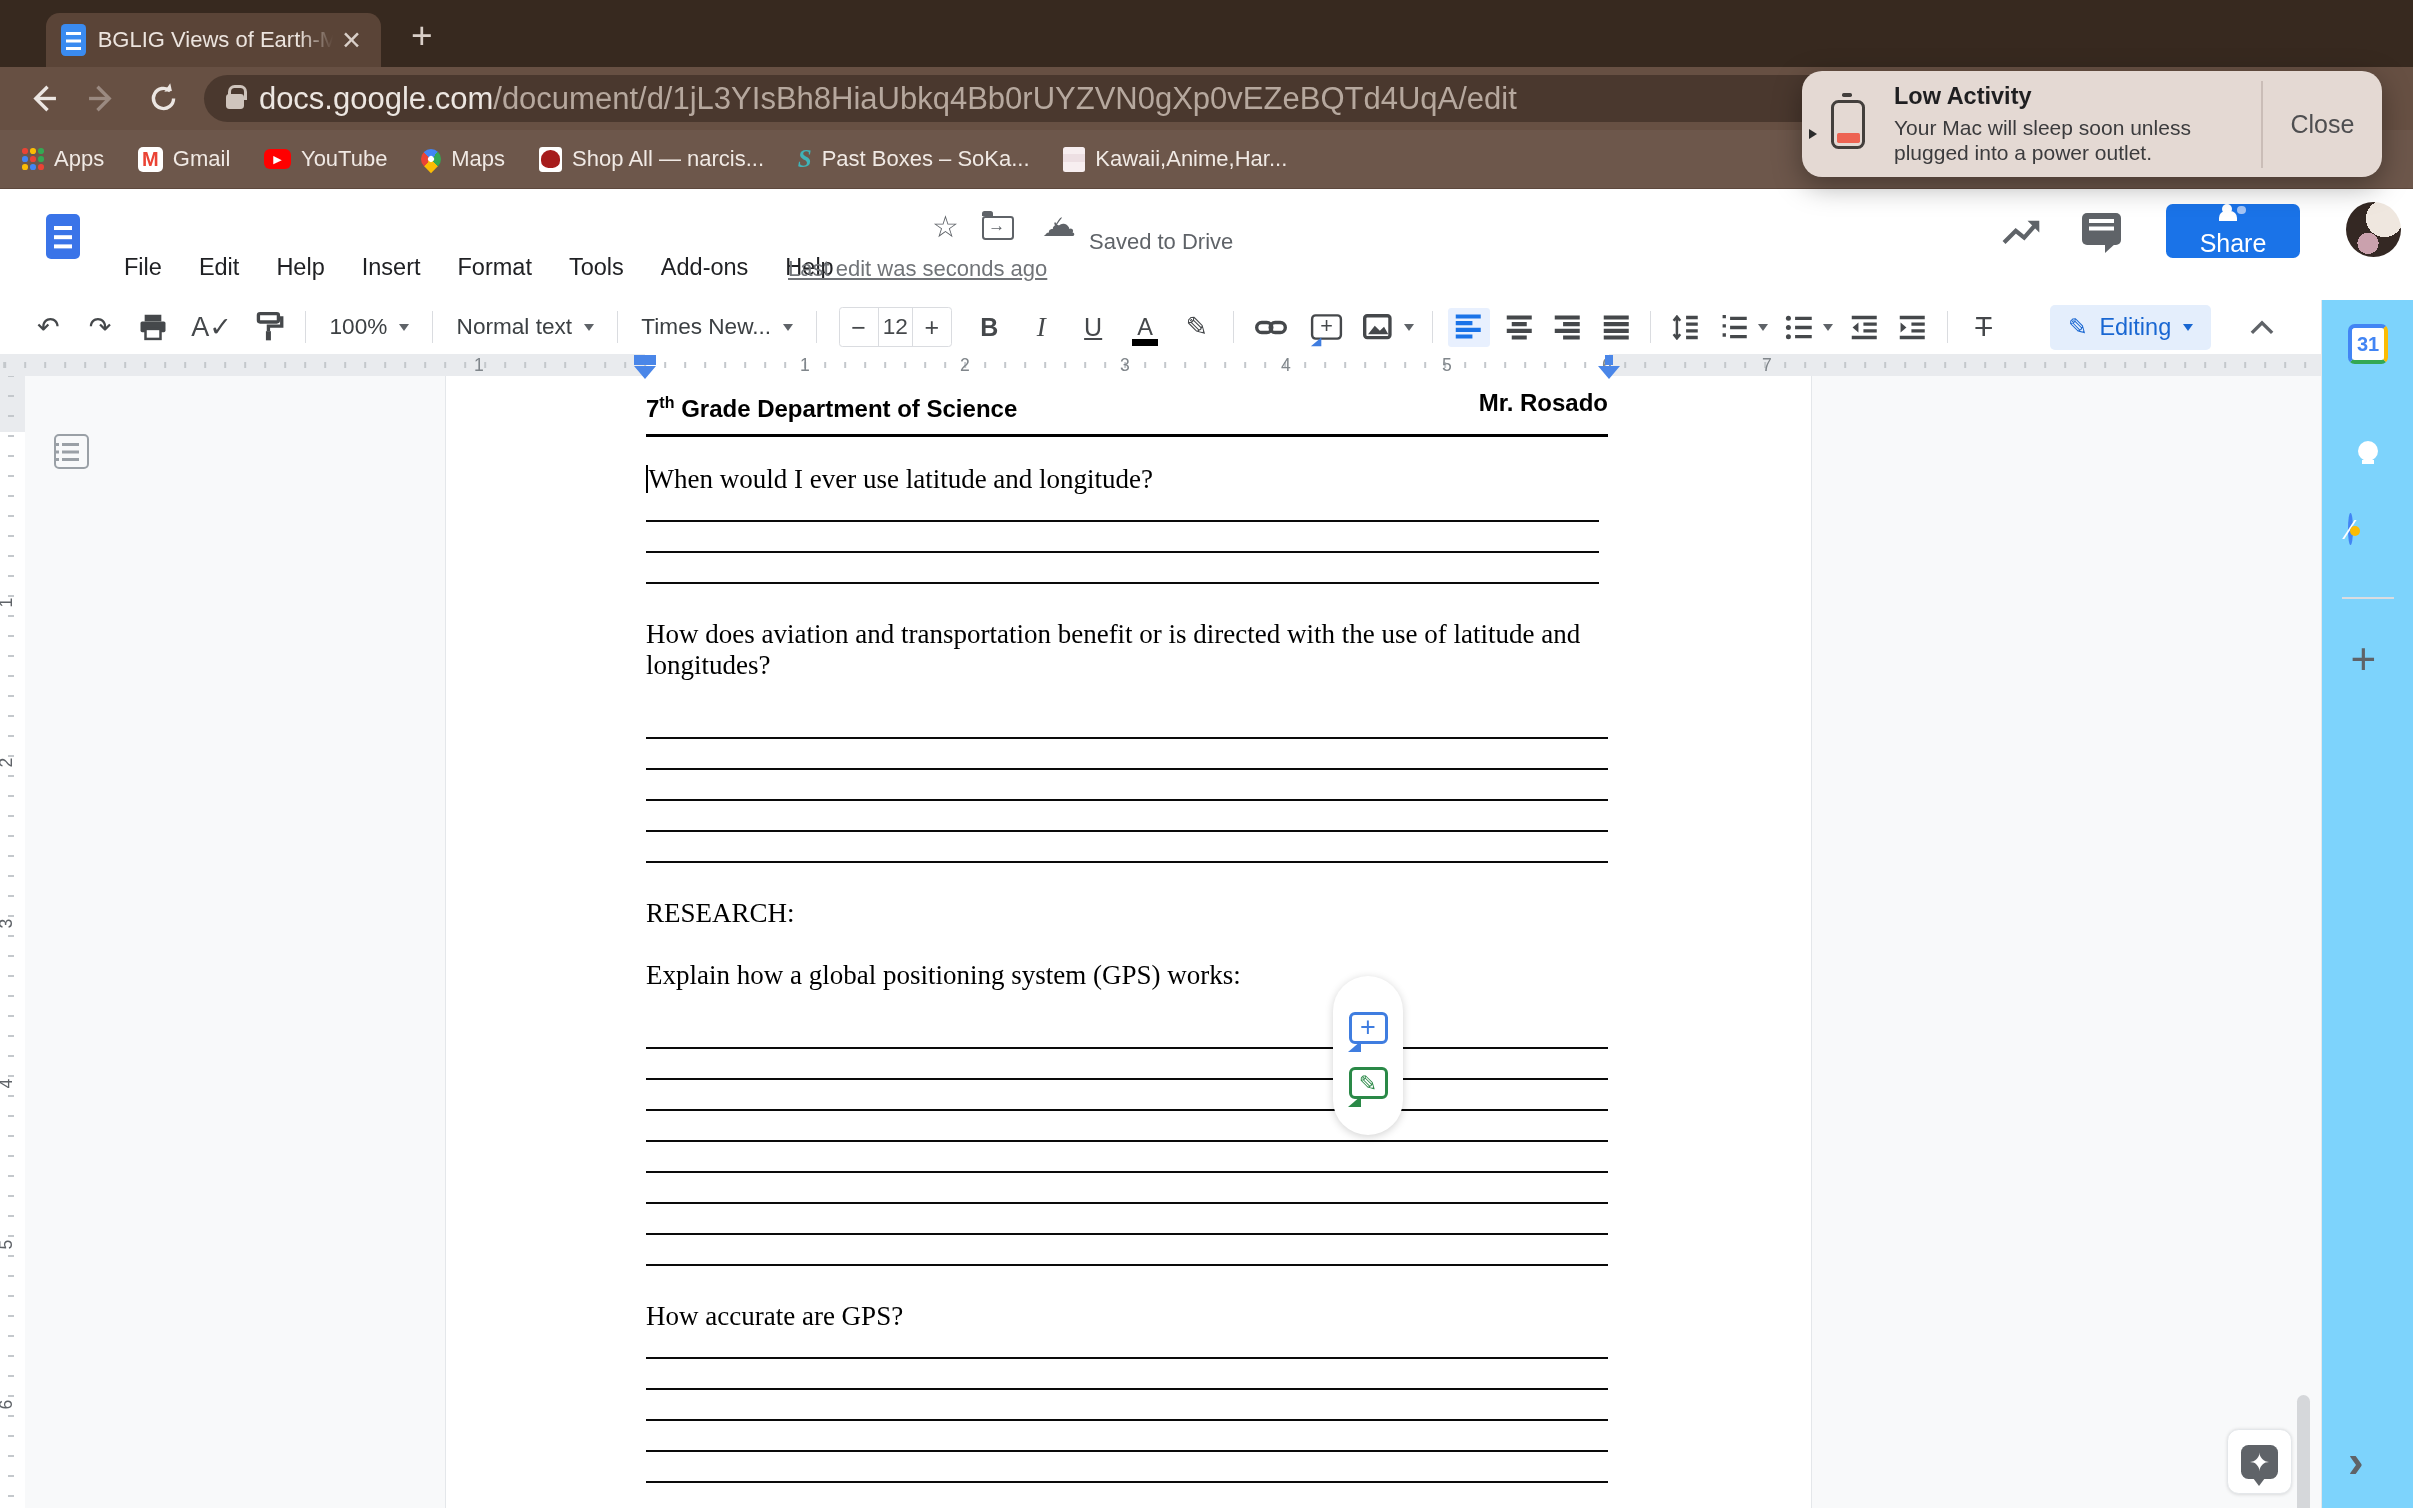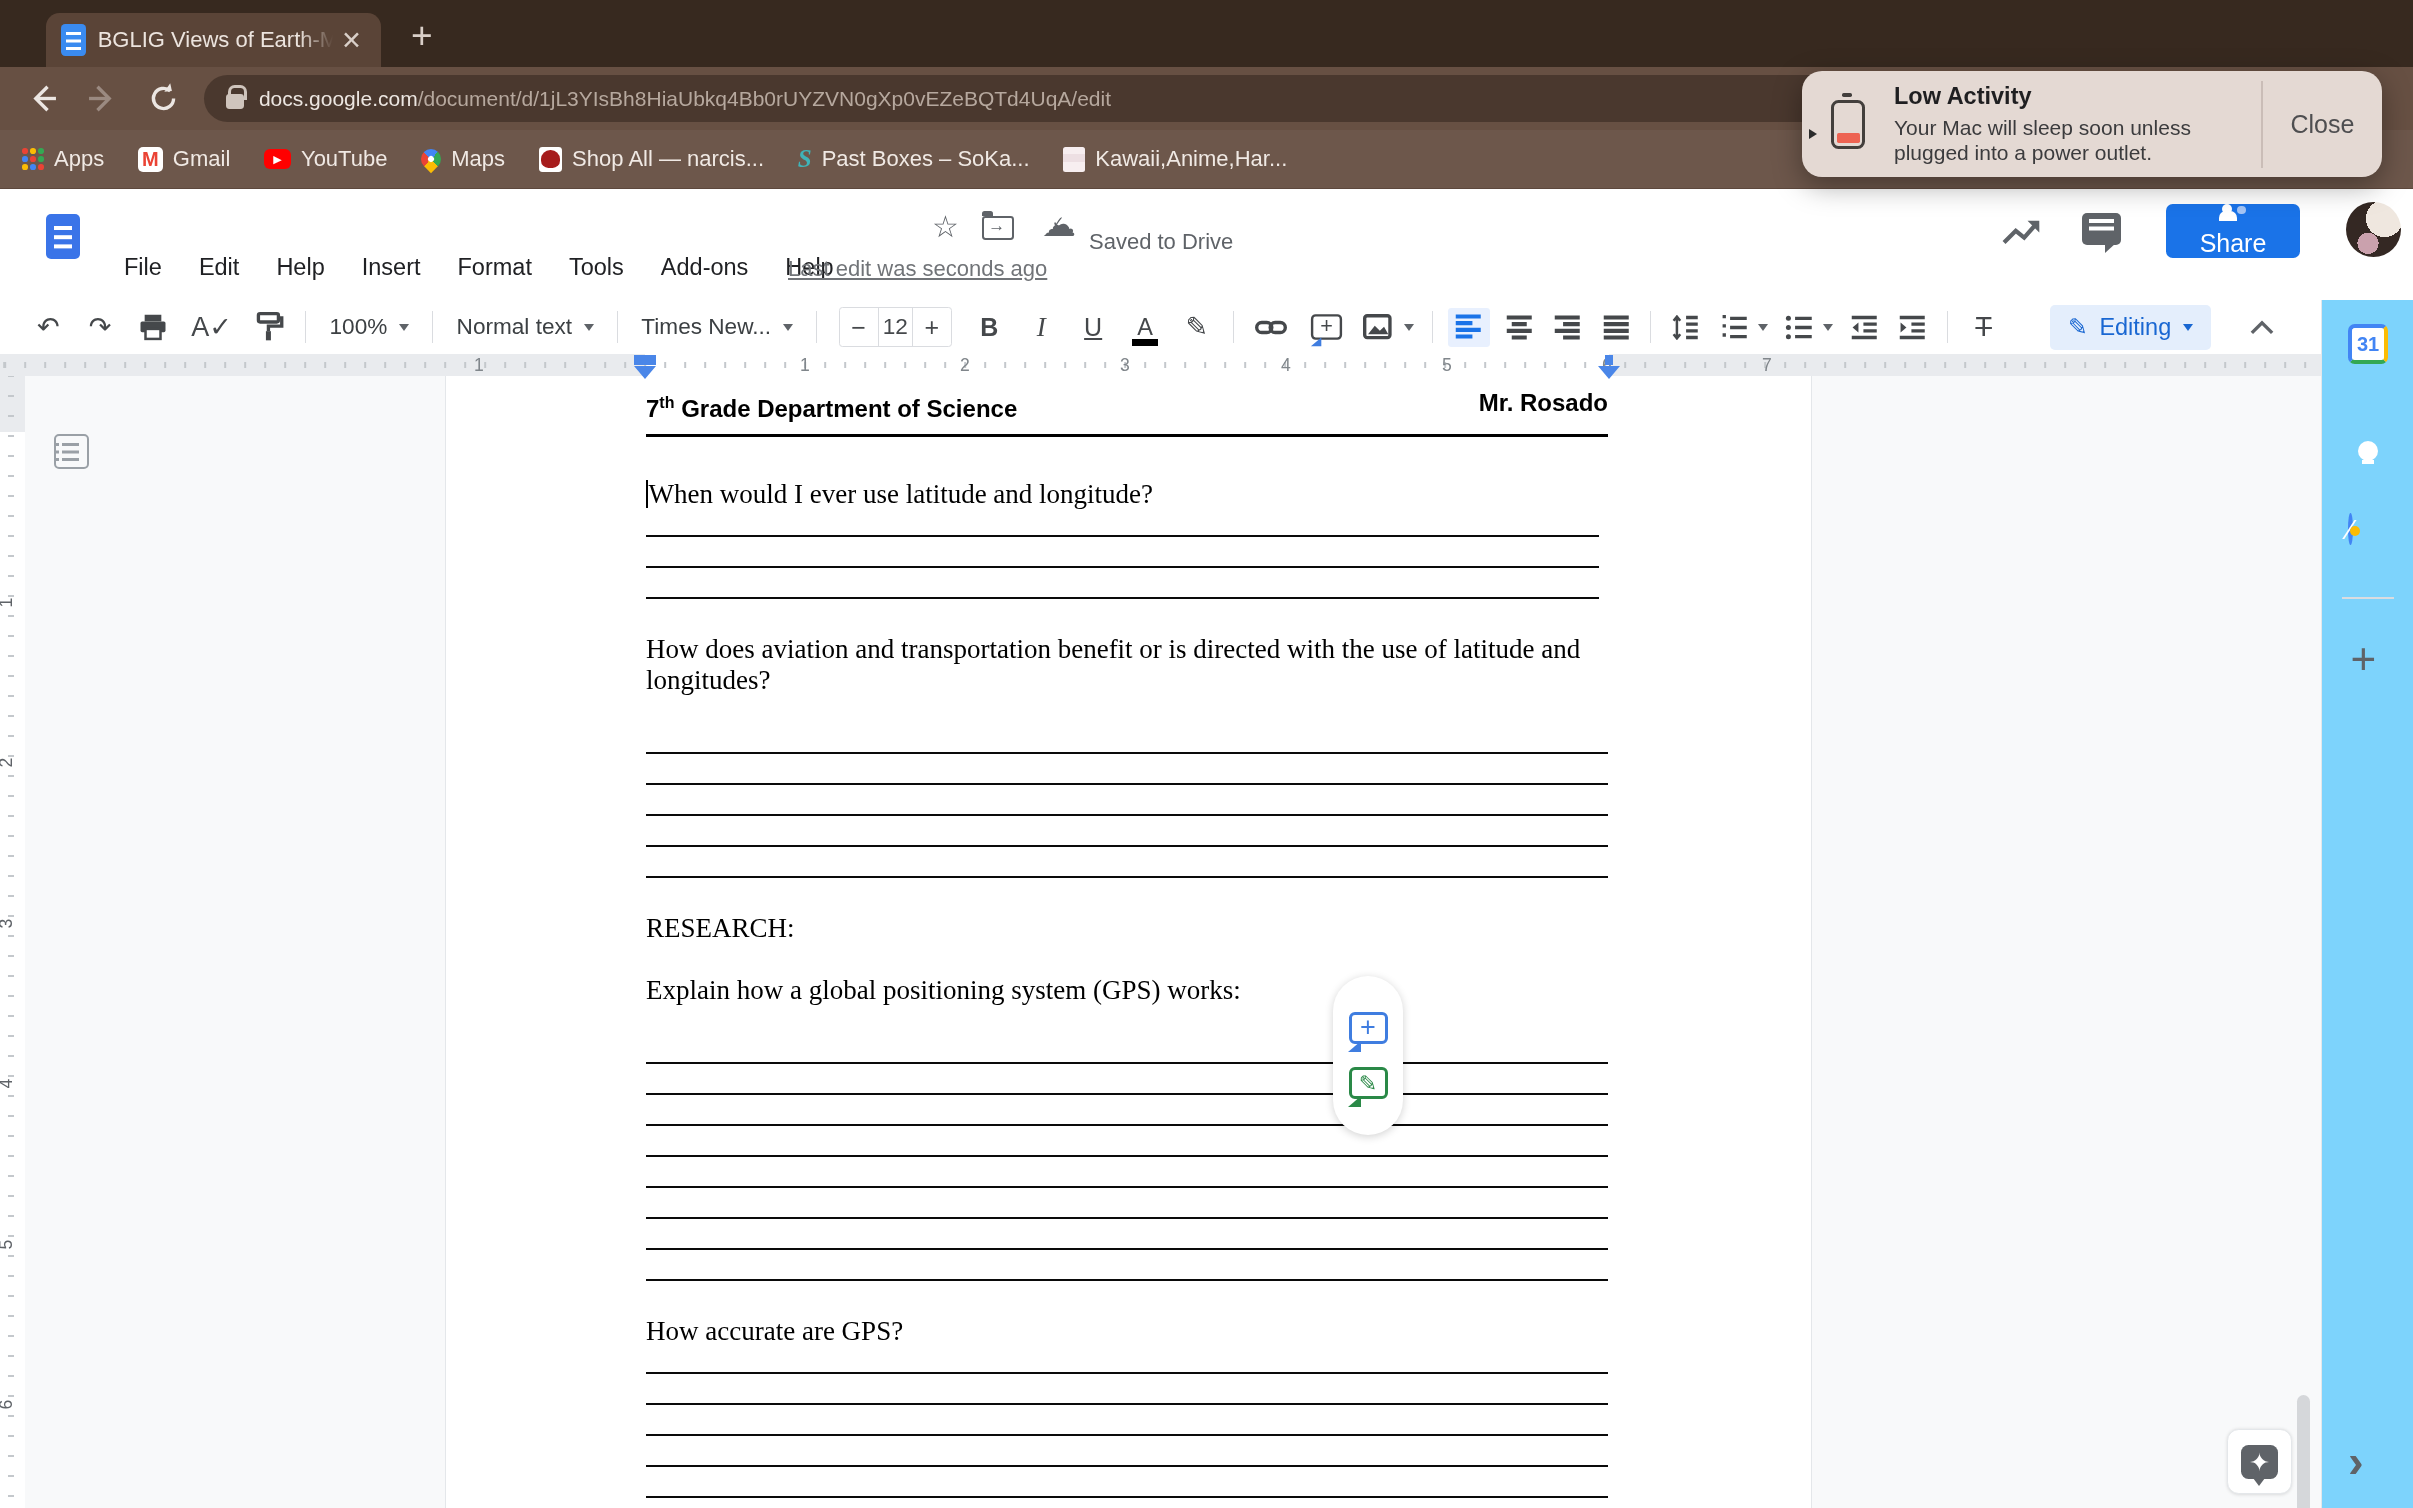--- a/index.html
+++ b/index.html
@@ -20,21 +20,21 @@
   .doc-favicon::before { content:""; position:absolute; left:5px; top:7.5px; width:15px; height:3.4px; background:#fff;
          box-shadow:0 7.5px 0 #fff, 0 15px 0 #fff; }
 
   .navrow { position:absolute; left:0; top:67px; width:2413px; height:63px; background:#675043; display:flex; align-items:center; }
   .nav-ic { font-size:34px; margin-left:23.5px; }
   .url-pill { margin-left:22px; width:2129px; height:47px; background:#4a382e; border-radius:23.5px;
               display:flex; align-items:center; padding:0 22px; }
   .lock { width:18.4px; height:15px; border-radius:3.4px; background:#cfc4bc; position:relative; margin-right:15px; margin-top:5px; }
   .lock::before { content:""; position:absolute; left:2.5px; top:-8.4px; width:13.4px; height:11.7px;
                   border:3.4px solid #cfc4bc; border-bottom:none; border-radius:6.7px 6.7px 0 0; }
-  .url-text { font-size:21px; color:#b6a89e; white-space:nowrap; }
+  .url-text { font-size:31px; color:#b6a89e; white-space:nowrap; }
   .url-text b { color:#ece6e1; font-weight:400; }
 
   .bookmarks { position:absolute; left:0; top:130px; width:2413px; height:59px; background:#6d574b;
                display:flex; align-items:center; gap:11.7px; padding-left:22px; border-bottom:0.8px solid #5d483d; }
   .bm { display:flex; align-items:center; gap:10px; color:#f0e9e4; font-size:22px; margin-right:22px; white-space:nowrap; }
 
   .ic-apps { width:22px; height:22px; display:grid; grid-template-columns:repeat(3,1fr); gap:2.5px; }
   .ic-apps i { border-radius:50%; }
   .ic-gmail { width:25px; height:25px; background:#fff; border-radius:5px; color:#ea4335; font-weight:bold;
               font-size:20px; text-align:center; line-height:25px; }
@@ -133,21 +133,21 @@
   .outline-btn::before { content:""; position:absolute; left:5.9px; top:6.7px; width:17px; height:3.4px; background:#9aa0a6;
       box-shadow:0 7.5px 0 #9aa0a6, 0 15px 0 #9aa0a6; }
   .outline-btn::after { content:""; position:absolute; left:0px; top:6.7px; width:2.5px; height:3.4px; background:#9aa0a6;
       box-shadow:0 7.5px 0 #9aa0a6, 0 15px 0 #9aa0a6; }
 
   .page { position:absolute; left:445px; top:-15px; width:1367px; height:1592px; background:#fff;
           border:0.8px solid #e4e7ea; padding:27px 203px 0 200px; }
   .doc-hdr { display:flex; justify-content:space-between; font-weight:bold; font-size:24px; color:#000;
              padding-bottom:10px; border-bottom:3.4px solid #000; line-height:30px; }
   .doc-hdr sup { font-size:16px; }
-  .doc-body { font-family:"Liberation Serif", serif; font-size:27px; color:#000; margin-top:42px; }
+  .doc-body { font-family:"Liberation Serif", serif; font-size:27px; color:#000; margin-top:27px; }
   .doc-body p { line-height:31px; }
   .gap { height:31px; }
   .blank-line { height:31px; position:relative; }
   .blank-line::after { content:""; position:absolute; left:0; right:0; bottom:4.2px; border-bottom:2.9px solid #0a0a0a; }
   .lines-short .blank-line::after { right:9.2px; }
   .cursor { display:inline-block; width:1.7px; height:28.5px; background:#000; vertical-align:-5px; margin-right:0.8px; }
 
   .float-pill { position:absolute; left:1333px; top:601px; width:70px; height:159px; background:#fff; border-radius:35px;
                 box-shadow:0 1.7px 8.4px rgba(0,0,0,.18); z-index:7; display:flex; flex-direction:column; align-items:center;
                 justify-content:center; gap:23.5px; }

